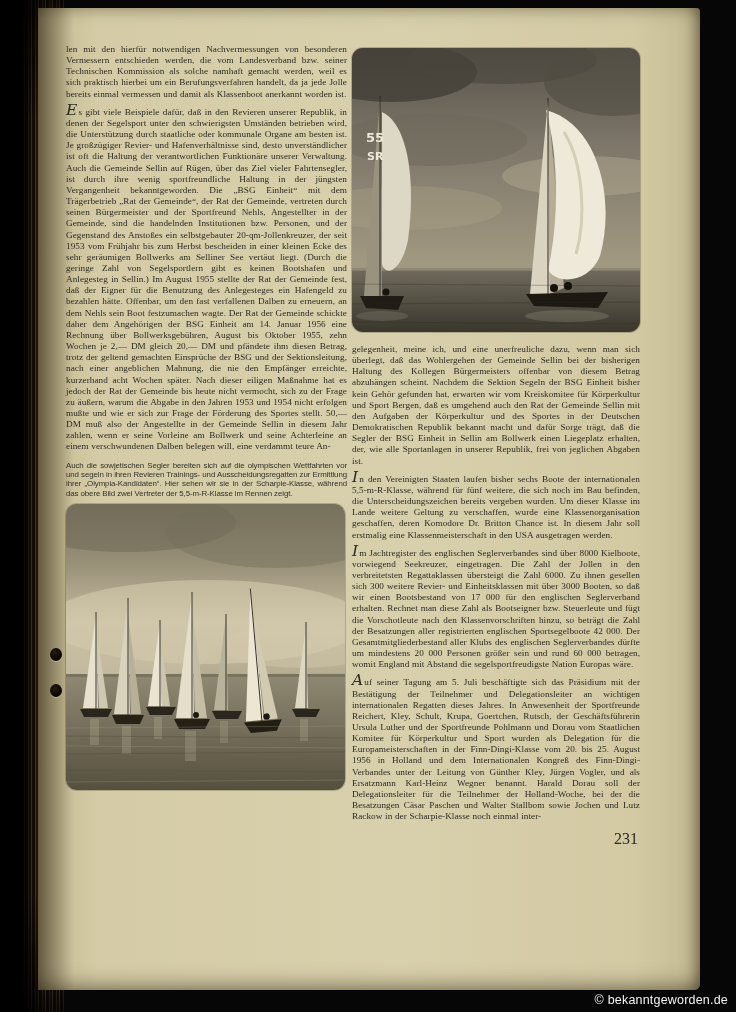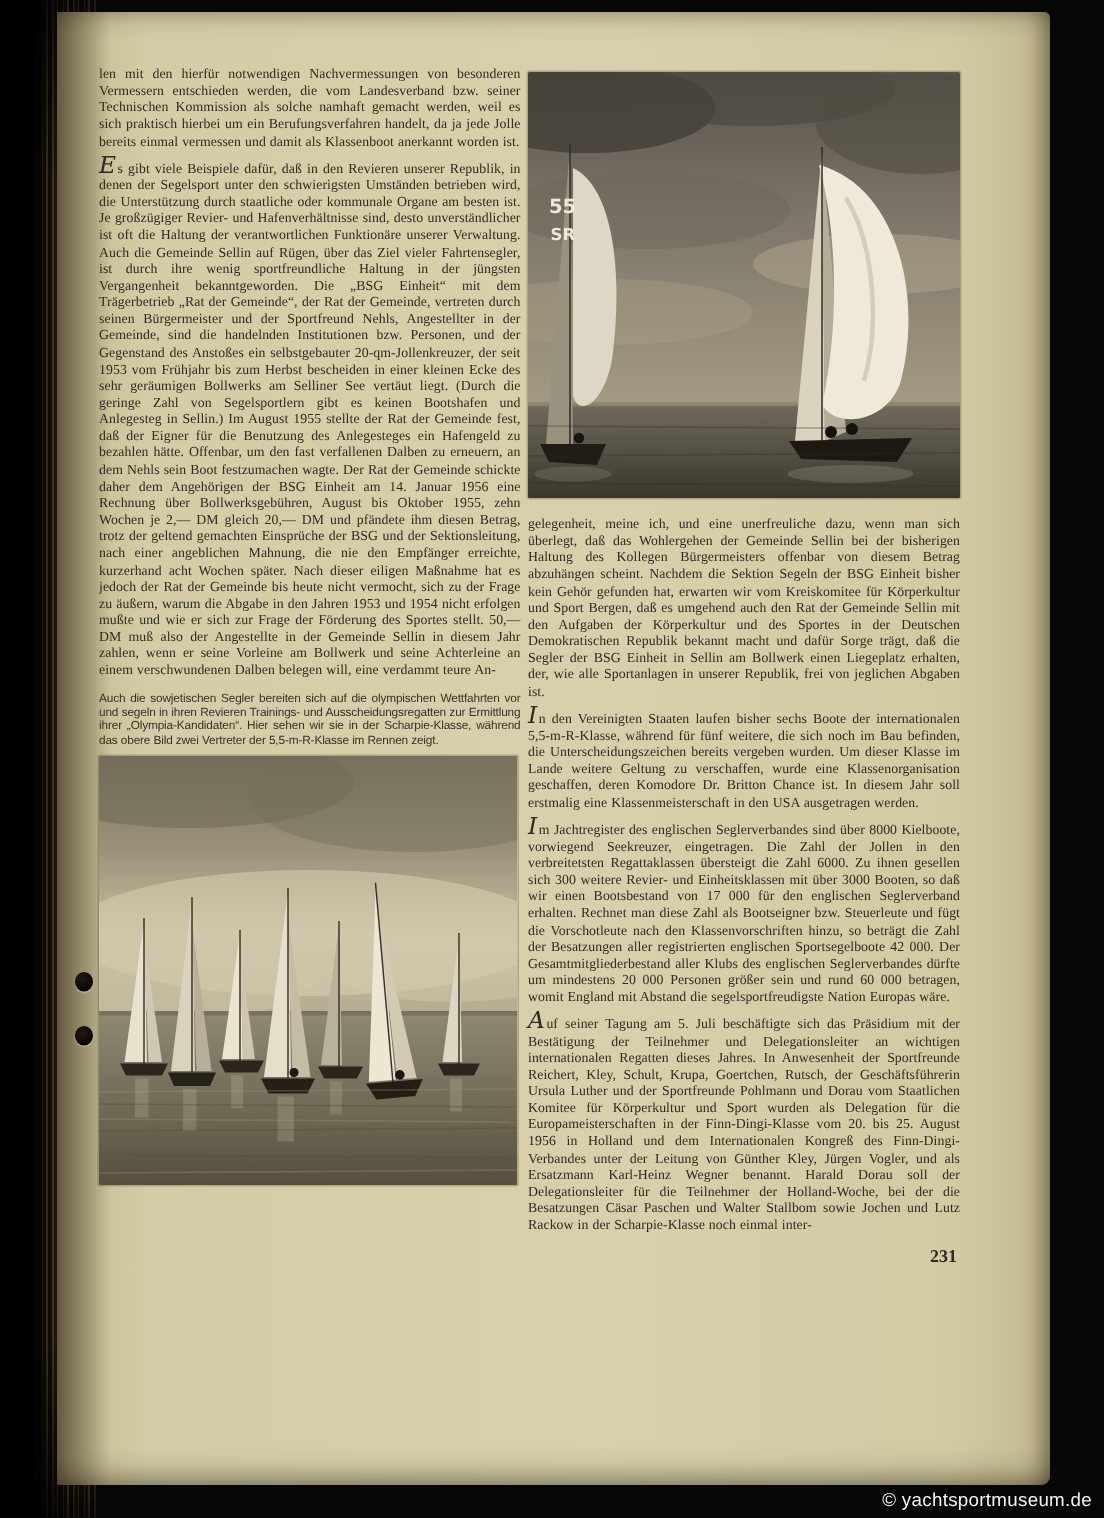--- a/index.html
+++ b/index.html
@@ -59,29 +59,29 @@
     font-size:15.5px; line-height:9px; padding-right:1px;
   }
 
   p.caption {
     margin-top:8px;
     font-family:"Liberation Sans", sans-serif;
     font-size:7.9px; line-height:9.4px; font-weight:400;
     text-align:justify; color:#33312a; letter-spacing:-0.1px;
   }
 
-  figure.photo { display:block; overflow:hidden; border-radius:1px;
+  figure.photo { display:block; overflow:hidden; border-radius:11px;
     box-shadow:0 0 0 1px rgba(50,42,24,.25); }
   figure.photo-bottom { margin-top:6px; width:279px; height:286px; }
   figure.photo-top { width:288px; height:284px; margin-bottom:12px; }
   figure.photo svg { display:block; }
 
   .page-number {
-    margin-top:8px; text-align:right; font-weight:700;
-    font-size:12px; color:#2c2a21; padding-right:2px;
+    margin-top:8px; text-align:right; font-weight:400;
+    font-size:16px; color:#2c2a21; padding-right:2px;
   }
 
   .watermark {
     position:absolute; right:8px; bottom:3px; height:18px;
     color:#f4f4f2; font-family:"Liberation Sans", sans-serif;
     font-size:12.5px; line-height:18px; letter-spacing:0.2px;
   }
 </style>
 </head>
 <body>
@@ -250,14 +250,14 @@
 
       <p class="body"><span class="initial">A</span><span>uf seiner Tagung am 5. Juli beschäftigte sich das Präsidium mit der Bestätigung der Teilnehmer und Delegationsleiter an wichtigen internationalen Regatten dieses Jahres. In Anwesenheit der Sportfreunde Reichert, Kley, Schult, Krupa, Goertchen, Rutsch, der Geschäftsführerin Ursula Luther und der Sportfreunde Pohlmann und Dorau vom Staatlichen Komitee für Körperkultur und Sport wurden als Delegation für die Europameisterschaften in der Finn-Dingi-Klasse vom 20. bis 25. August 1956 in Holland und dem Internationalen Kongreß des Finn-Dingi-Verbandes unter der Leitung von Günther Kley, Jürgen Vogler, und als Ersatzmann Karl-Heinz Wegner benannt. Harald Dorau soll der Delegationsleiter für die Teilnehmer der Holland-Woche, bei der die Besatzungen Cäsar Paschen und Walter Stallbom sowie Jochen und Lutz Rackow in der Scharpie-Klasse noch einmal inter-</span></p>
 
       <div class="page-number">231</div>
     </div>
   </div>
 
   <div class="hole hole-1"></div>
   <div class="hole hole-2"></div>
 
-  <div class="watermark">© yachtsportmuseum.de</div>
+  <div class="watermark">© bekanntgeworden.de</div>
 </div>
 
 </body></html>

